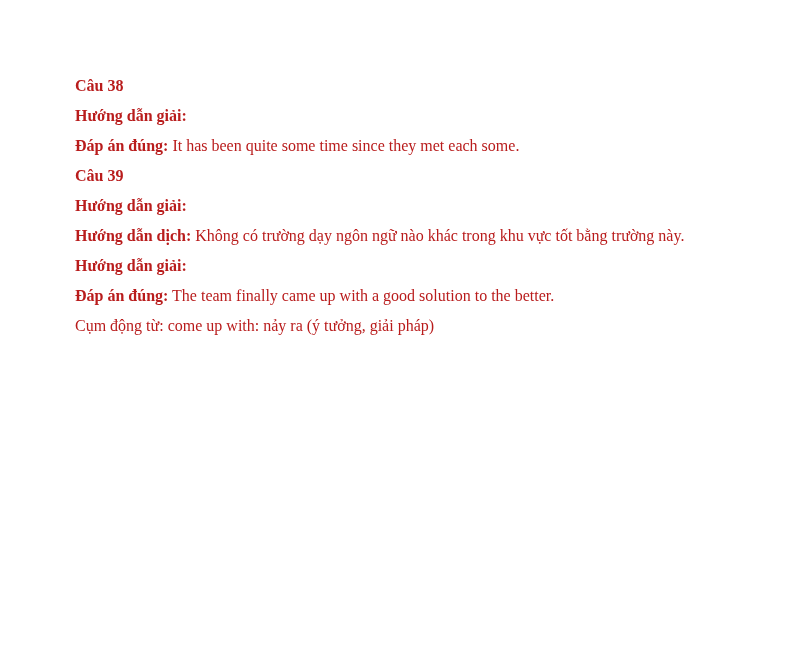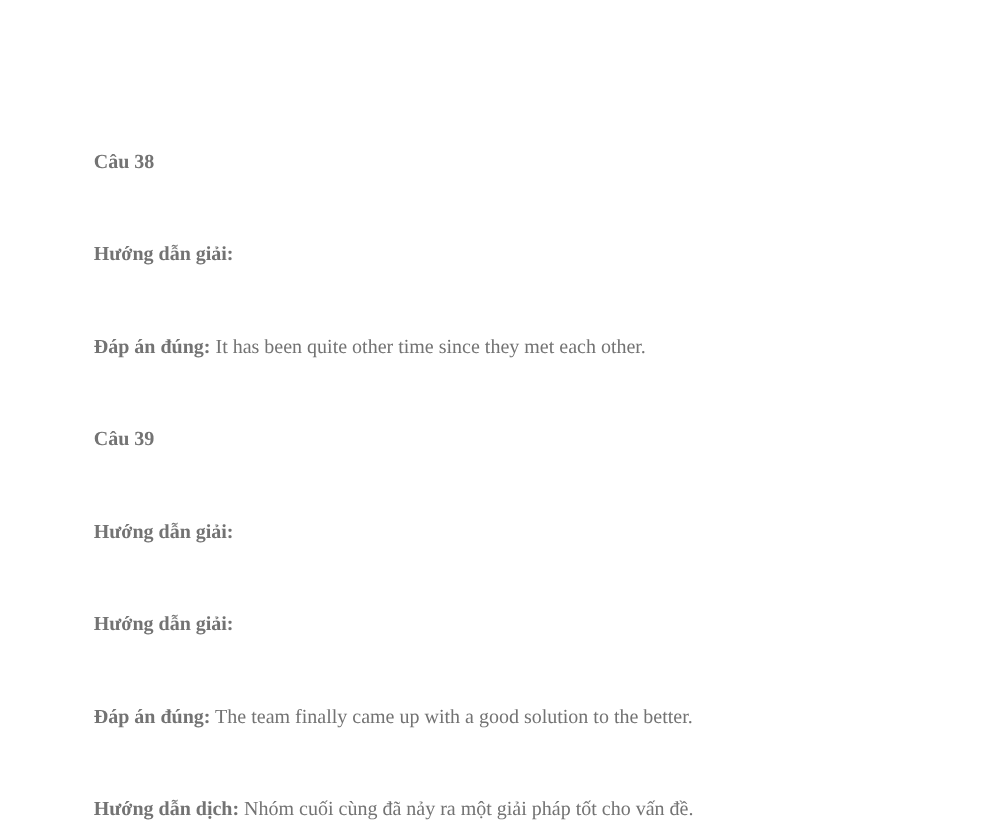--- a/index.html
+++ b/index.html
@@ -20,50 +20,50 @@
   .content {
     position: absolute;
     left: 75px;
     top: 71px;
     width: 644px;
   }
   .content p {
     font-size: 16px;
     line-height: 30px;
     text-align: justify;
-    color: #737373;
-    margin-top: 44px;
+    color: #b91c1c;
   }
   .content p b {
     font-weight: bold;
   }
 </style>
 </head>
 <body>
 
 <div class="page">
   <div class="content">
 
     <p><b>Câu 38</b><span></span></p>
 
     <p><b>Hướng dẫn giải:</b><span></span></p>
 
-    <p><b>Đáp án đúng:</b><span> It has been quite other time since they met each other.</span></p>
+    <p><b>Đáp án đúng:</b><span> It has been quite some time since they met each some.</span></p>
 
 
 
     <p><b>Câu 39</b><span></span></p>
 
     <p><b>Hướng dẫn giải:</b><span></span></p>
 
 
 
+    <p><b>Hướng dẫn dịch:</b><span> Không có trường dạy ngôn ngữ nào khác trong khu vực tốt bằng trường này.</span></p>
 
 
     <p><b>Hướng dẫn giải:</b><span></span></p>
 
     <p><b>Đáp án đúng:</b><span> The team finally came up with a good solution to the better.</span></p>
 
+    <p><b></b><span>Cụm động từ: come up with: nảy ra (ý tưởng, giải pháp)</span></p>
 
-    <p><b>Hướng dẫn dịch:</b><span> Nhóm cuối cùng đã nảy ra một giải pháp tốt cho vấn đề.</span></p>
 
   </div>
 </div>
 
 </body></html>

